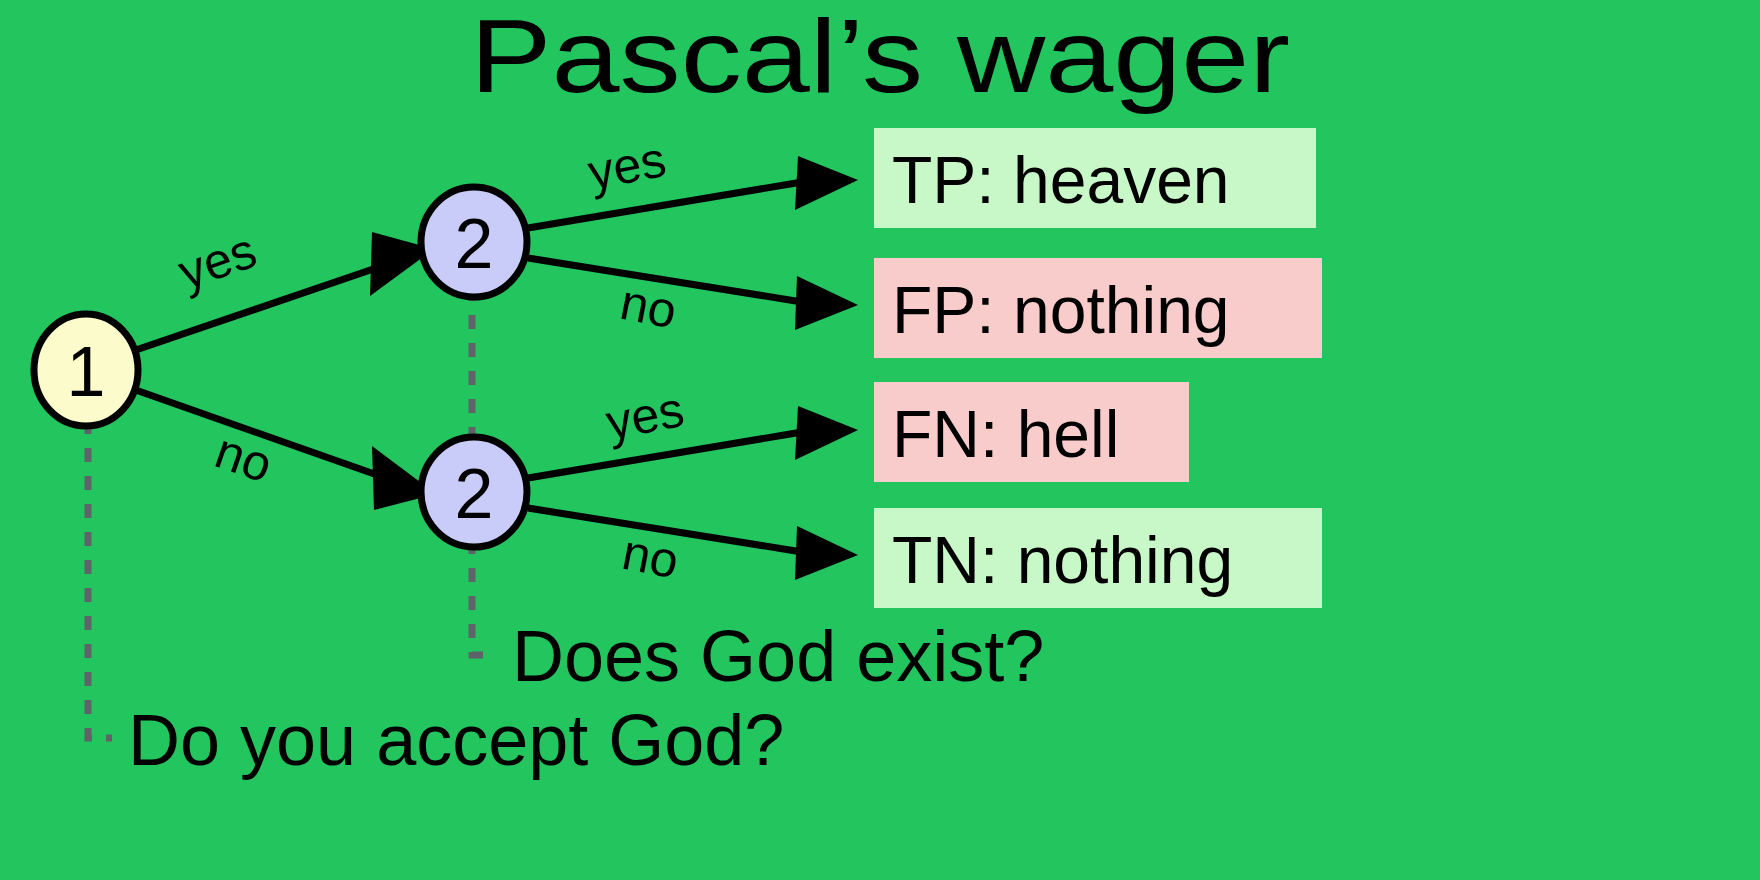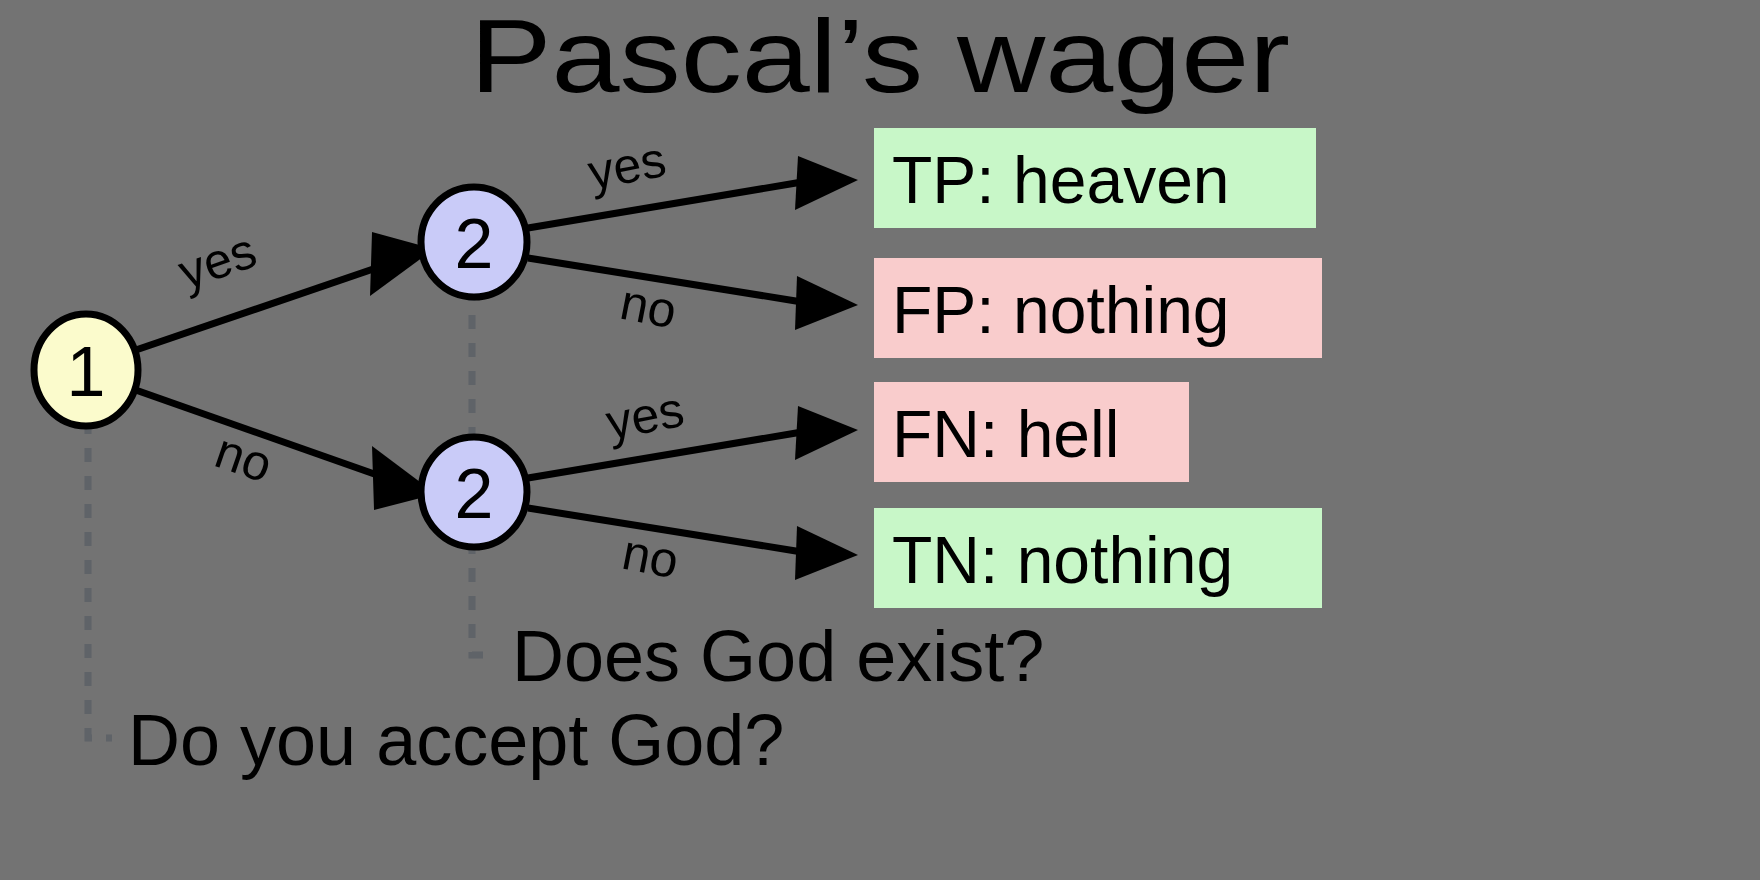--- a/index.html
+++ b/index.html
@@ -7,21 +7,21 @@
     padding: 0;
     background: #ffffff;
   }
   body {
     font-family: "Liberation Sans", sans-serif;
   }
   #canvas {
     position: relative;
     width: 1760px;
     height: 880px;
-    background: #737373;
+    background: #22c55e;
     overflow: hidden;
   }
   #diagram-svg {
     position: absolute;
     left: 0;
     top: 0;
     width: 1760px;
     height: 880px;
   }
   .title-text {

